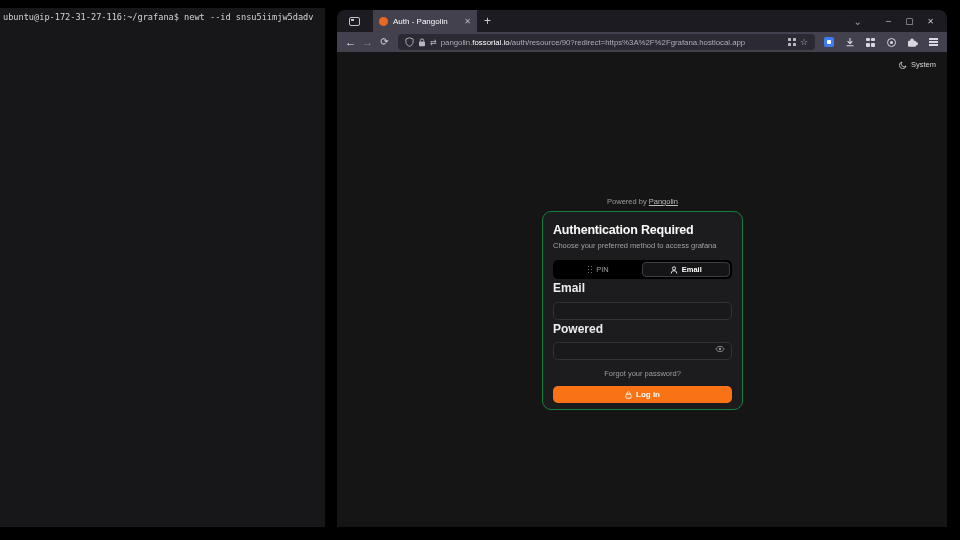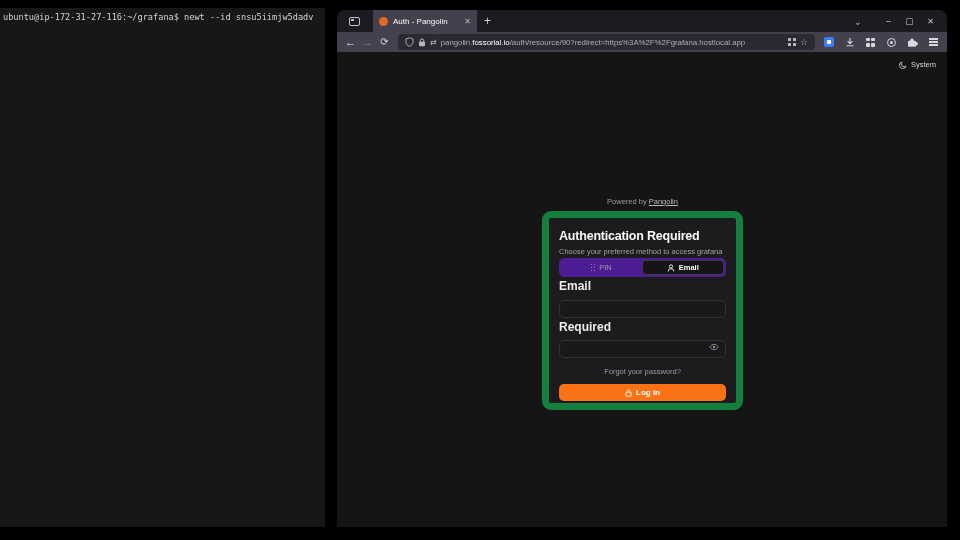--- a/index.html
+++ b/index.html
@@ -61,25 +61,25 @@
 
   
   .content { position:relative; height:475px; background:#151515; }
   .theme-toggle { position:absolute; top:8px; right:11px; display:flex; align-items:center;
                   gap:4px; color:#d6d6d6; font-size:7.5px; }
   .powered { position:absolute; top:145px; left:205px; width:201px; text-align:center;
              font-size:7.5px; color:#9b9b9b; }
   .powered a { color:#b9b9b9; text-decoration:underline; }
 
   .card { position:absolute; left:205px; top:159px; width:201px; height:199px;
-          background:#1c1c1e; border:7px solid #15803d; border-radius:9px;
+          background:#1c1c1e; border:1px solid #15803d; border-radius:9px;
           padding:11px 10px; overflow:hidden; }
   .card-title { font-size:12.5px; font-weight:700; color:#fafafa; letter-spacing:-0.2px; }
   .card-sub { margin-top:4px; font-size:7.5px; color:#a1a1a1; }
-  .seg { margin-top:2px; height:19px; background:#4c1d95; border-radius:5px;
+  .seg { margin-top:10px; height:19px; background:#000000; border-radius:5px;
          padding:2px; display:flex; }
   .seg-cell { flex:1; display:flex; align-items:center; justify-content:center; gap:4px;
               font-size:7.5px; color:#9d9da3; border-radius:4px; }
   .seg-cell.active { background:#151517; border:1px solid #3c3c40; color:#fff; font-weight:600; }
   .pin-dots { display:grid; grid-template-columns:1fr 1fr; gap:1.4px; }
   .pin-dots i { width:1.6px; height:1.6px; background:currentColor; border-radius:50%; }
   .field-label { margin-top:2px; font-size:12px; font-weight:600; color:#ececec; }
   .input-wrap { position:relative; margin-top:4px; }
   .text-input { width:100%; height:18px; background:#19191b; border:1px solid #323235;
                 border-radius:5px; color:#e5e5e5; font-size:8px; padding:0 7px; outline:none;
@@ -221,21 +221,21 @@
           </svg>
           <span>Email</span>
         </div>
       </div>
 
       <div class="field-label">Email</div>
       <div class="input-wrap">
         <input class="text-input" type="text" value="" style="">
       </div>
 
-      <div class="field-label">Required</div>
+      <div class="field-label">Powered</div>
       <div class="input-wrap">
         <input class="text-input" type="password" value="" style="">
         <svg class="eye" width="10" height="8" viewBox="0 0 12 8">
           <path d="M1 4 C2.5 1.6 4.2 0.8 6 0.8 C7.8 0.8 9.5 1.6 11 4 C9.5 6.4 7.8 7.2 6 7.2 C4.2 7.2 2.5 6.4 1 4 Z" fill="none" stroke="#9a9aa0" stroke-width="1"></path>
           <circle cx="6" cy="4" r="1.4" fill="#9a9aa0"></circle>
         </svg>
       </div>
 
       <div class="forgot">Forgot your password?</div>
 

